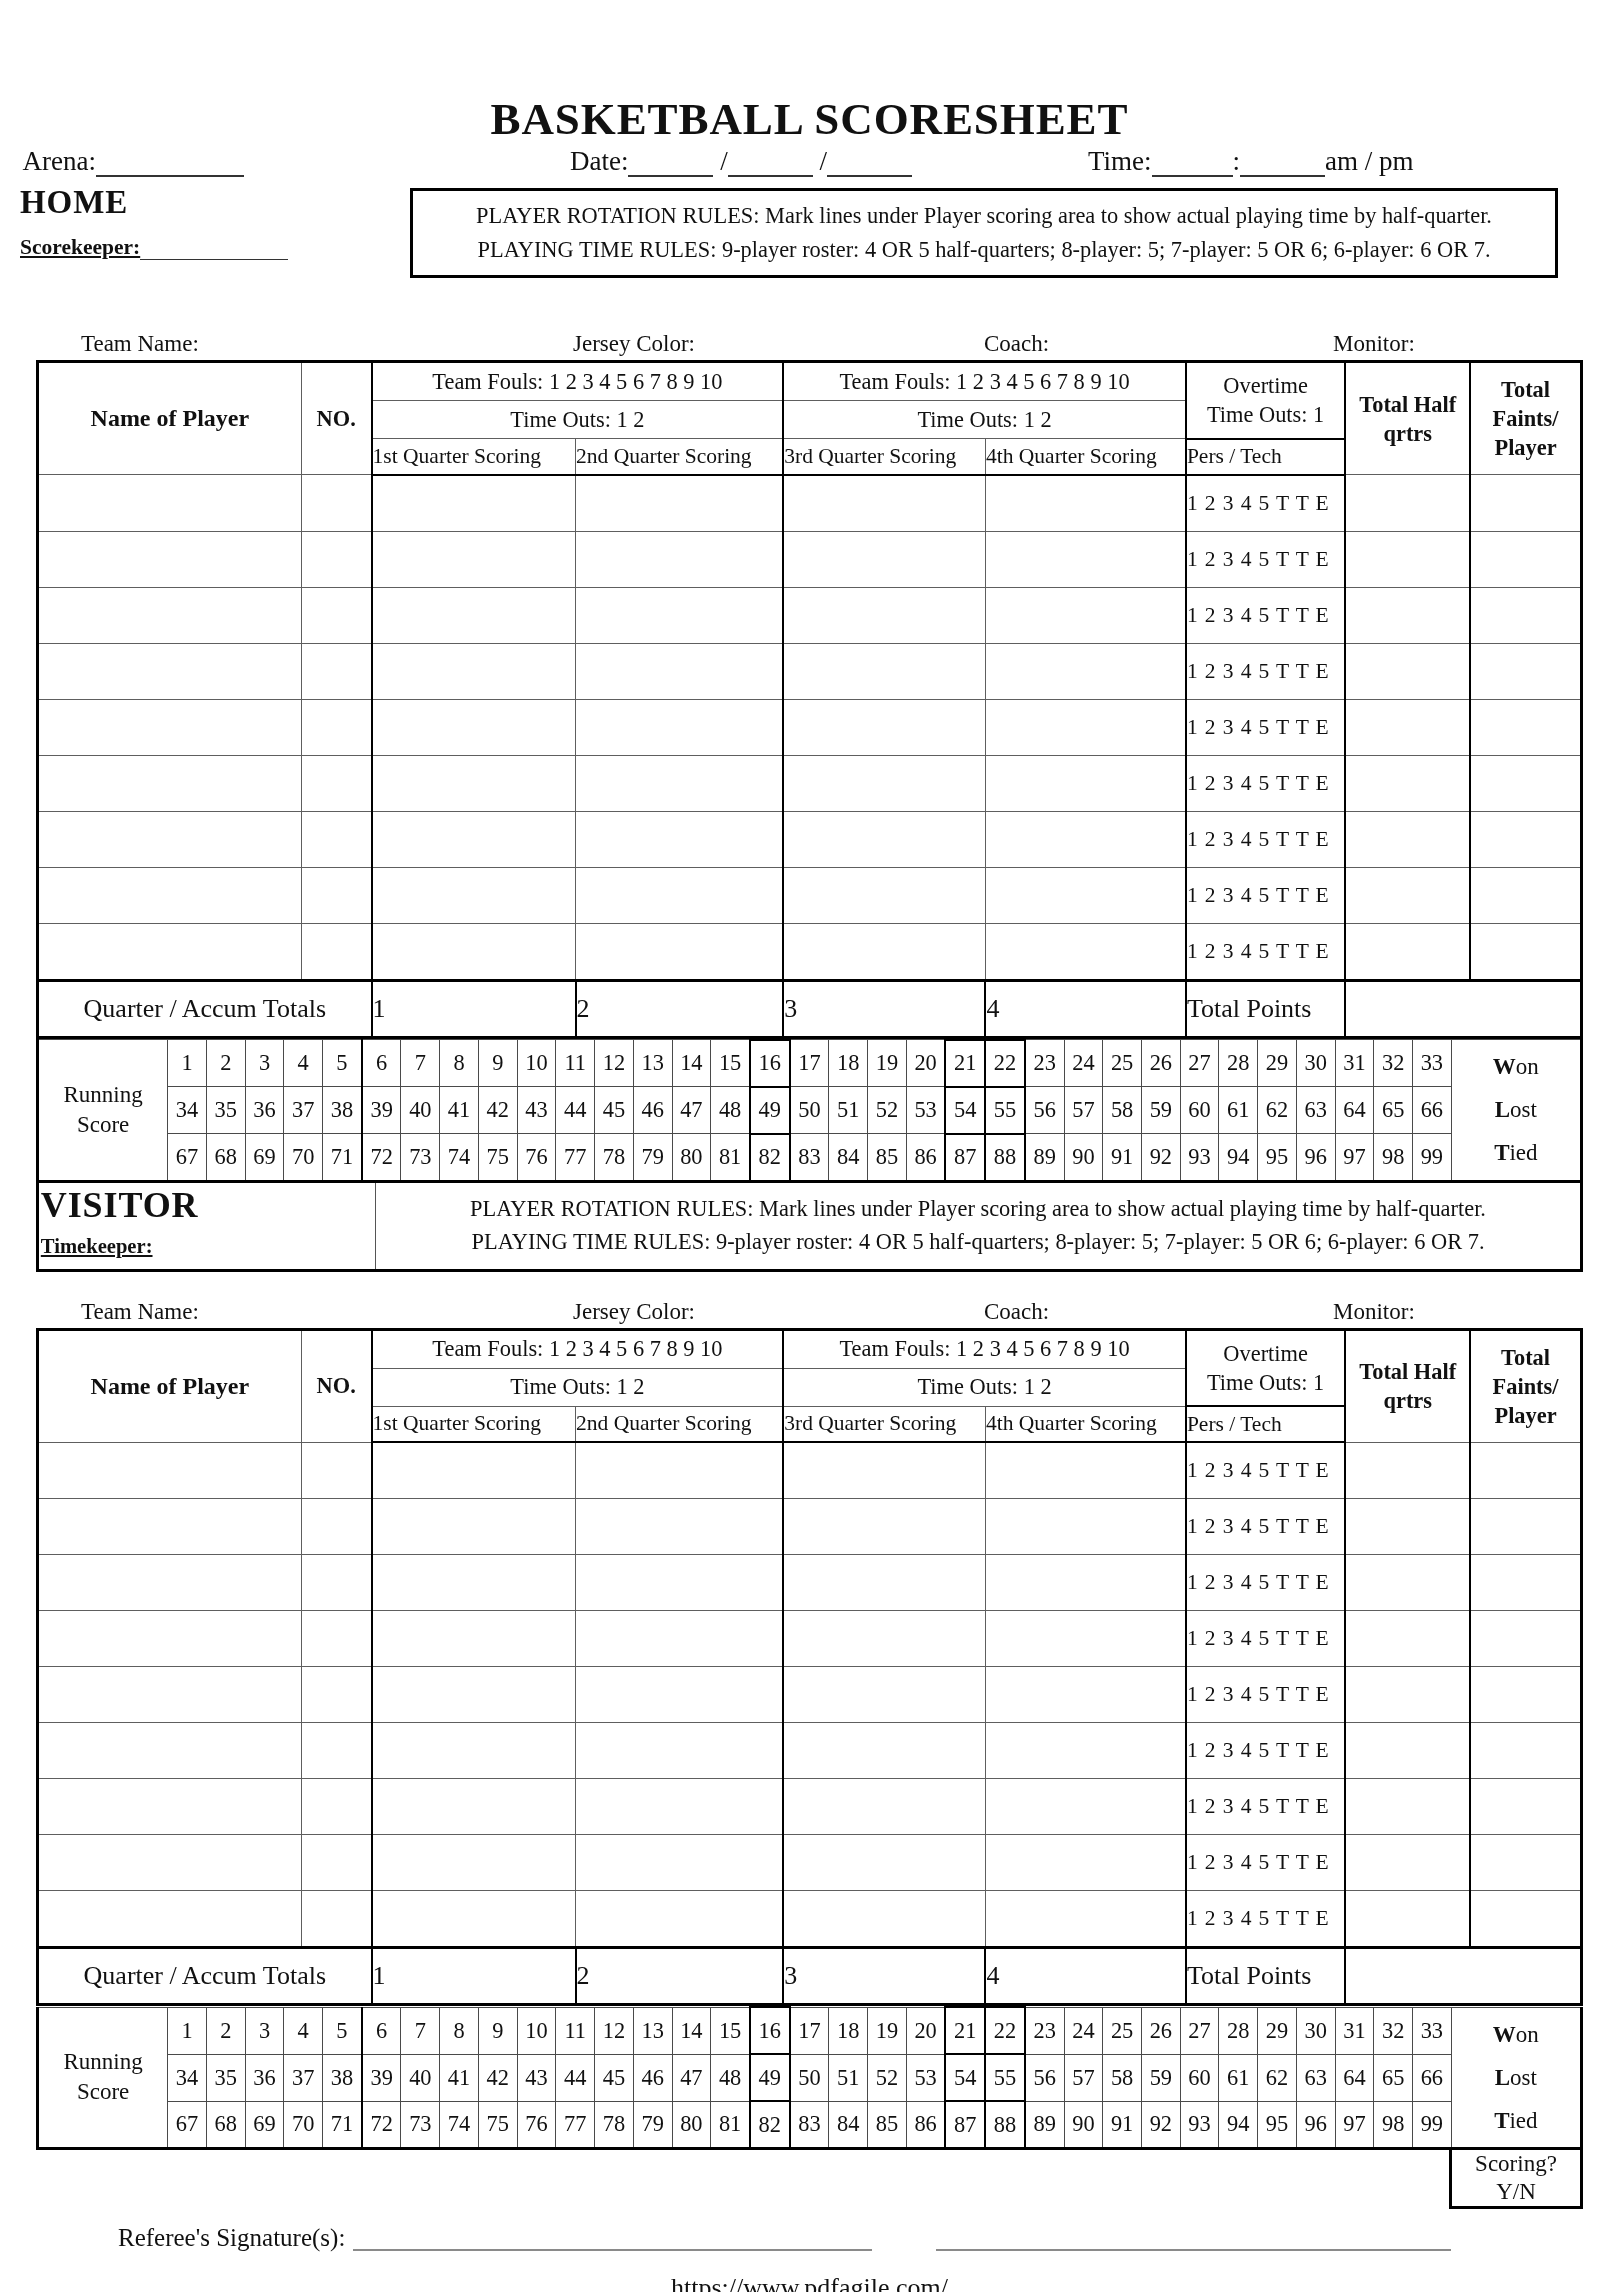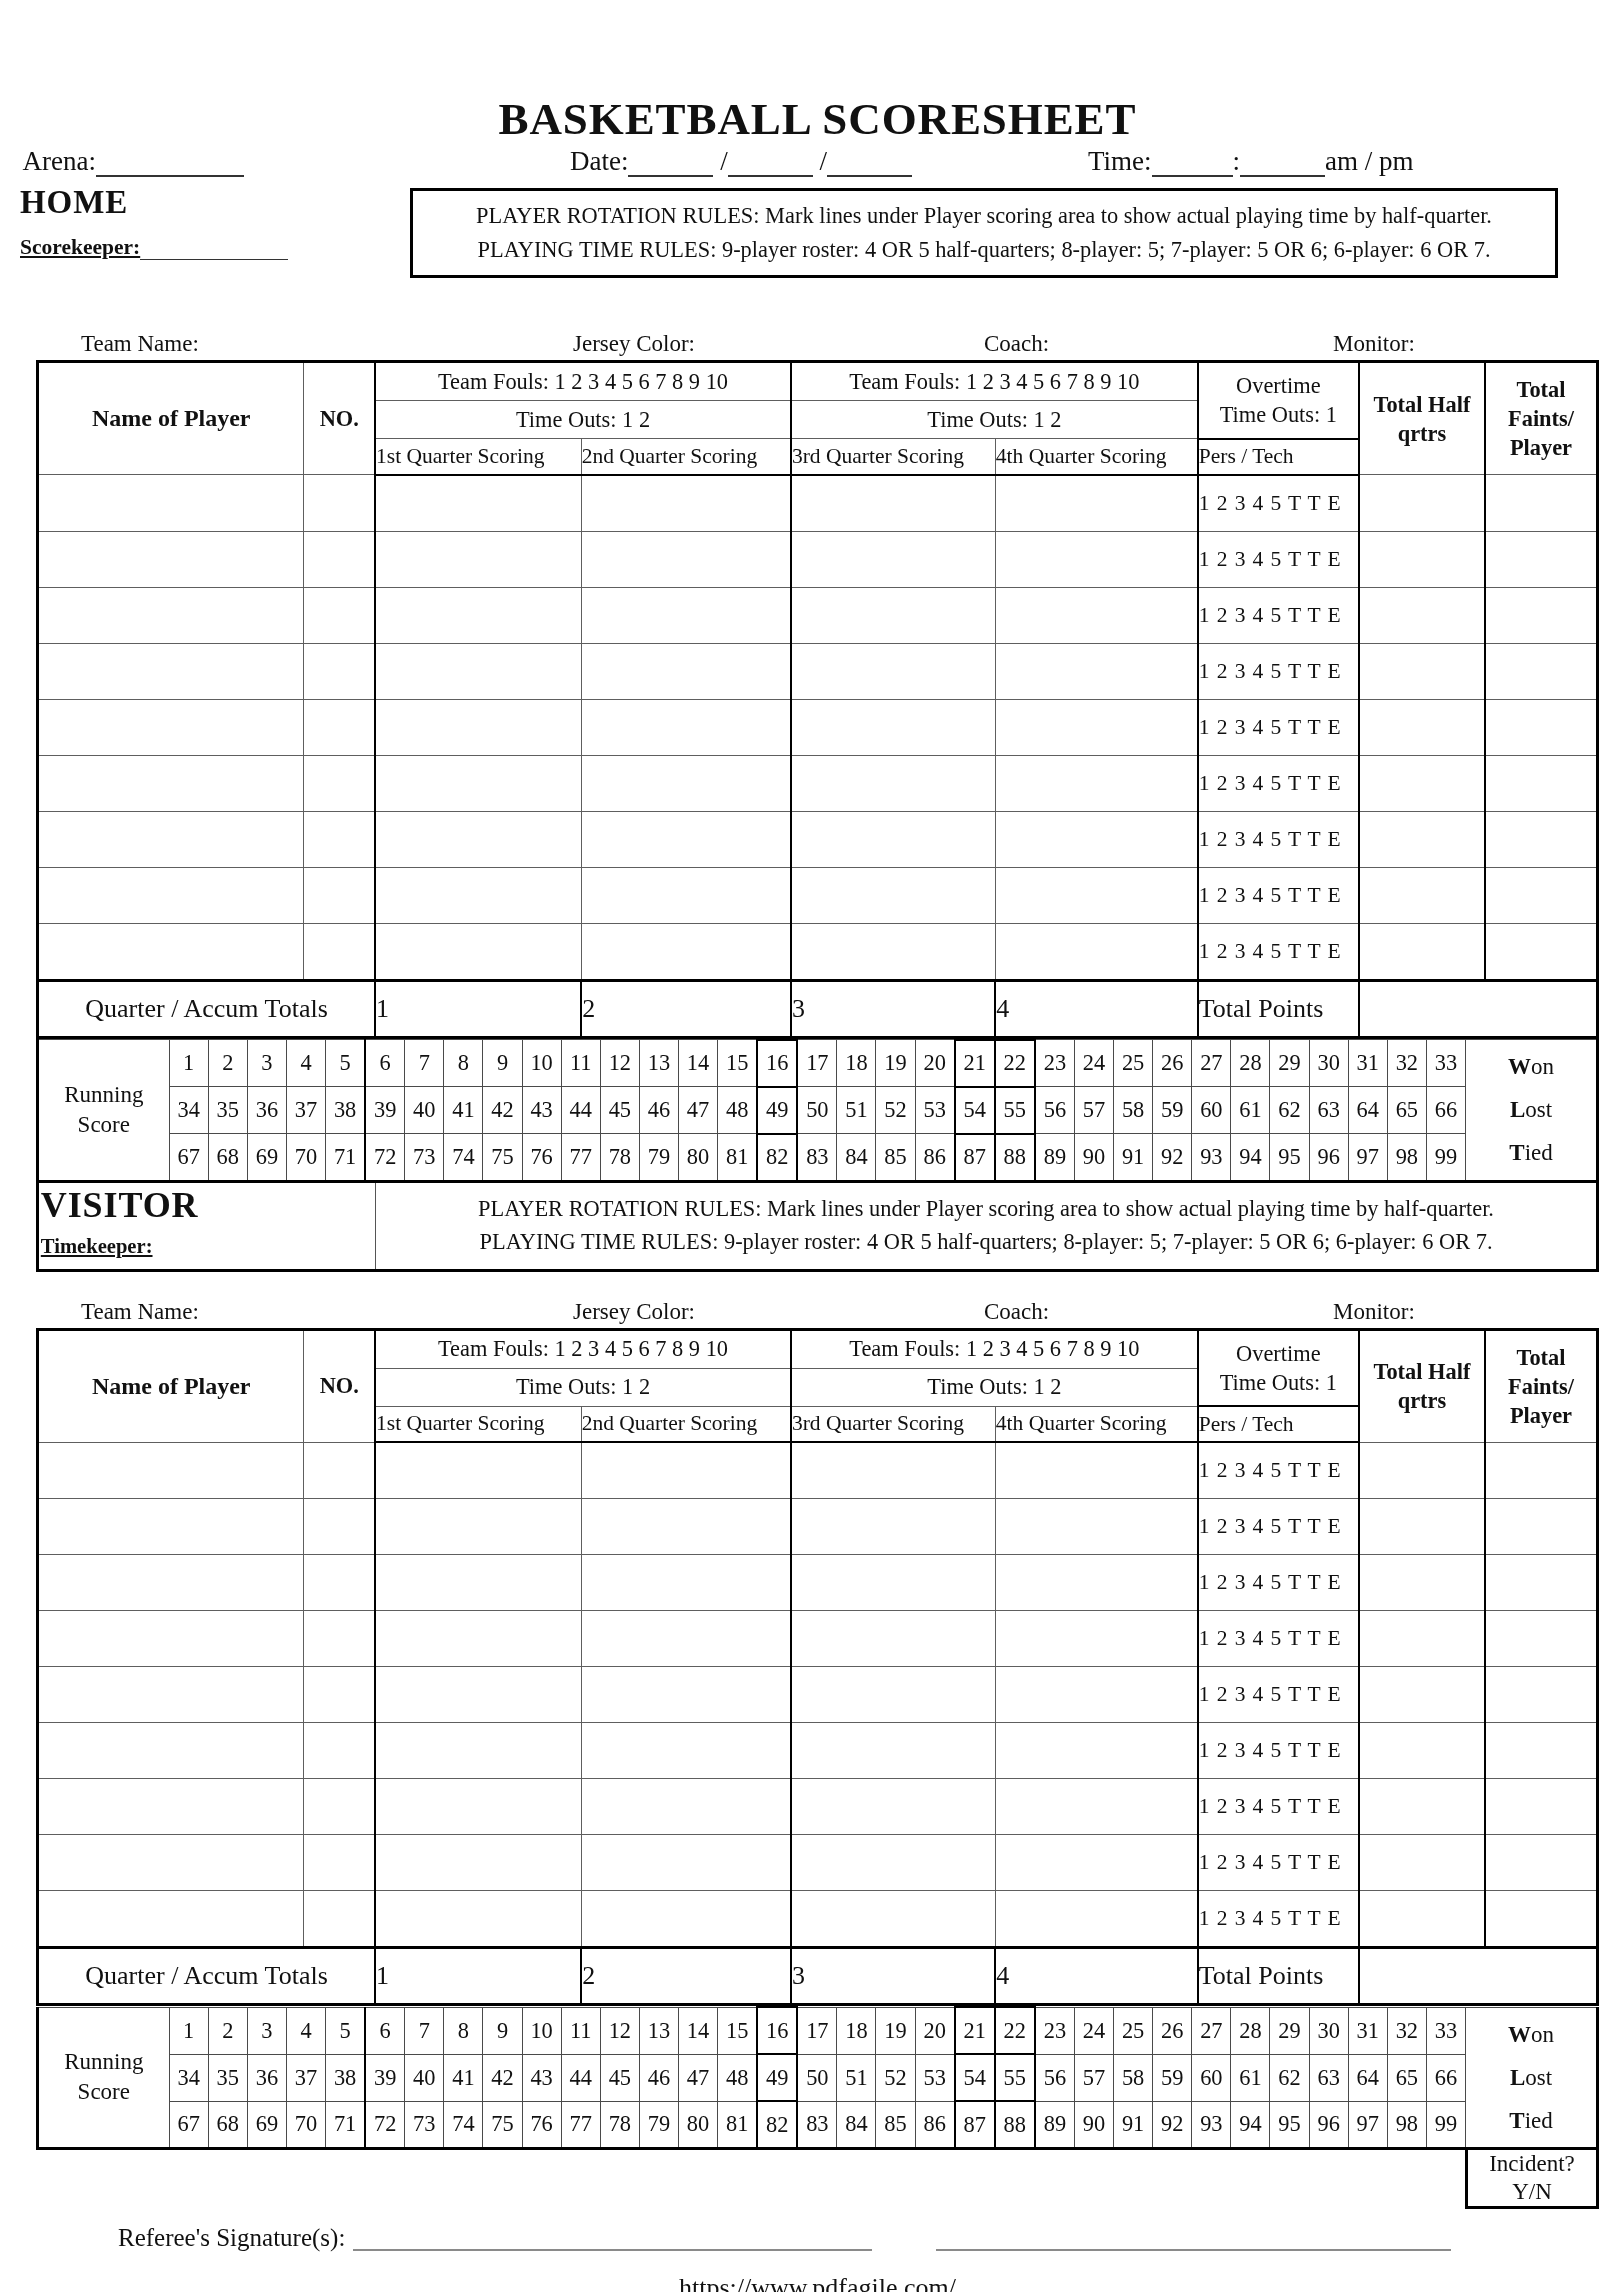--- a/index.html
+++ b/index.html
@@ -3,21 +3,21 @@
 <meta charset="utf-8">
 <style>
   html,body{margin:0;padding:0;background:#e8e8e8;}
   .page{
     position:relative;
     width:1623px;height:2293px;
     background:#fff;
     color:#111;
     font-family:"Liberation Serif", serif;
     box-sizing:border-box;
-    padding:0 24px 0 36px;
+    padding:0 40px 0 36px;
     overflow:hidden;
   }
   
   .title{margin:0;padding-top:93px;text-align:center;font-size:45px;line-height:52px;font-weight:bold;letter-spacing:0.9px;}
   .top-fields{position:relative;height:43px;margin-top:0;font-size:27px;}
   .top-fields .fld{position:absolute;top:0;white-space:nowrap;}
   .fld-arena{left:-13.4px;}
   .fld-date{left:534px;}
   .fld-time{left:1052px;}
   .blank{display:inline-block;height:1.1em;vertical-align:bottom;border-bottom:2.2px solid #333;}
@@ -674,21 +674,21 @@
           <td class="rs-n">95</td>
           <td class="rs-n">96</td>
           <td class="rs-n">97</td>
           <td class="rs-n">98</td>
           <td class="rs-n">99</td>
         </tr>
       </tbody>
   </table>
 
   <div class="incident">
-    <div>Incident?</div>
+    <div>Scoring?</div>
     <div>Y/N</div>
   </div>
 
   <div class="signature">
     <span>Referee's Signature(s):</span><span class="sig-blank sb1"></span><span class="sig-blank sb2"></span>
   </div>
 
   <div class="url">https://www.pdfagile.com/</div>
 
 </div>

